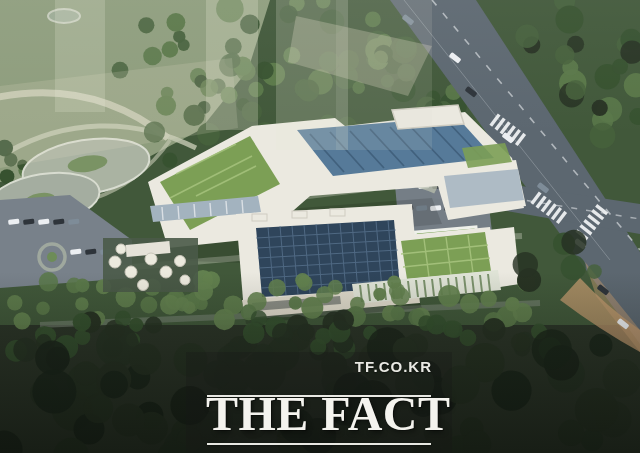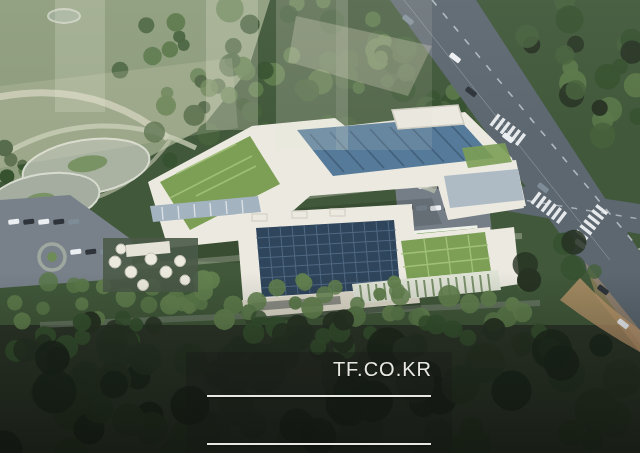--- a/index.html
+++ b/index.html
@@ -15,21 +15,21 @@
   .t4{fill:var(--t4)} .t5{fill:var(--t5)} .trow{fill:var(--trow)}
   .cw{fill:#eceff2} .cd{fill:#2e343a} .cg{fill:#7e8c98}
   .stripe{fill:#f2f4f5;opacity:.92}
   
   #vignette{position:absolute;left:0;top:0;width:640px;height:453px;pointer-events:none;
     background:linear-gradient(to bottom, rgba(255,255,255,.05) 0%, rgba(0,0,0,0) 30%,
       rgba(0,0,0,0) 60%, rgba(8,12,8,.28) 80%, rgba(4,7,4,.5) 100%);}
   
   #wm{position:absolute;left:186px;top:352px;width:266px;height:101px;
       background:rgba(24,24,24,.30);}
-  #wm .site{position:absolute;right:20px;top:7px;font-weight:normal;font-size:20px;
+  #wm .site{position:absolute;right:20px;top:7px;font-weight:bold;font-size:15px;
       line-height:1;letter-spacing:1px;color:var(--wmtext,#f4f3ee);opacity:.95;
       text-shadow:0 1px 2px rgba(0,0,0,.45);}
   #wm .rule{position:absolute;left:21px;width:224px;height:2px;
       background:var(--wmtext,#f4f3ee);opacity:.95;box-shadow:0 1px 2px rgba(0,0,0,.4);}
   #wm .rule.top{top:43px} #wm .rule.bot{top:91px}
   #wm .brand{position:absolute;left:20px;top:38px;width:228px;line-height:1;
       font-family:"Liberation Serif",serif;font-weight:bold;font-size:48px;
       letter-spacing:.5px;white-space:nowrap;color:var(--wmtext,#f4f3ee);
       text-shadow:1px 1px 0 rgba(0,0,0,.35), 2px 3px 4px rgba(0,0,0,.35);}
 </style>
@@ -551,15 +551,16 @@
     <rect x="336" y="0" width="96" height="150" fill="#dfe0d2" opacity=".13"></rect>
     <path d="M296,16 L432,46 L408,96 L288,62 Z" fill="#ded8c2" opacity=".3"></path>
   </g>
 </svg>
 
 <div id="vignette"></div>
 
 <div id="wm">
   <div class="site">TF.CO.KR</div>
   <div class="rule top"></div>
+  <div class="brand">THE FACT</div>
   <div class="rule bot"></div>
 </div>
 </div>
 
 </body></html>

